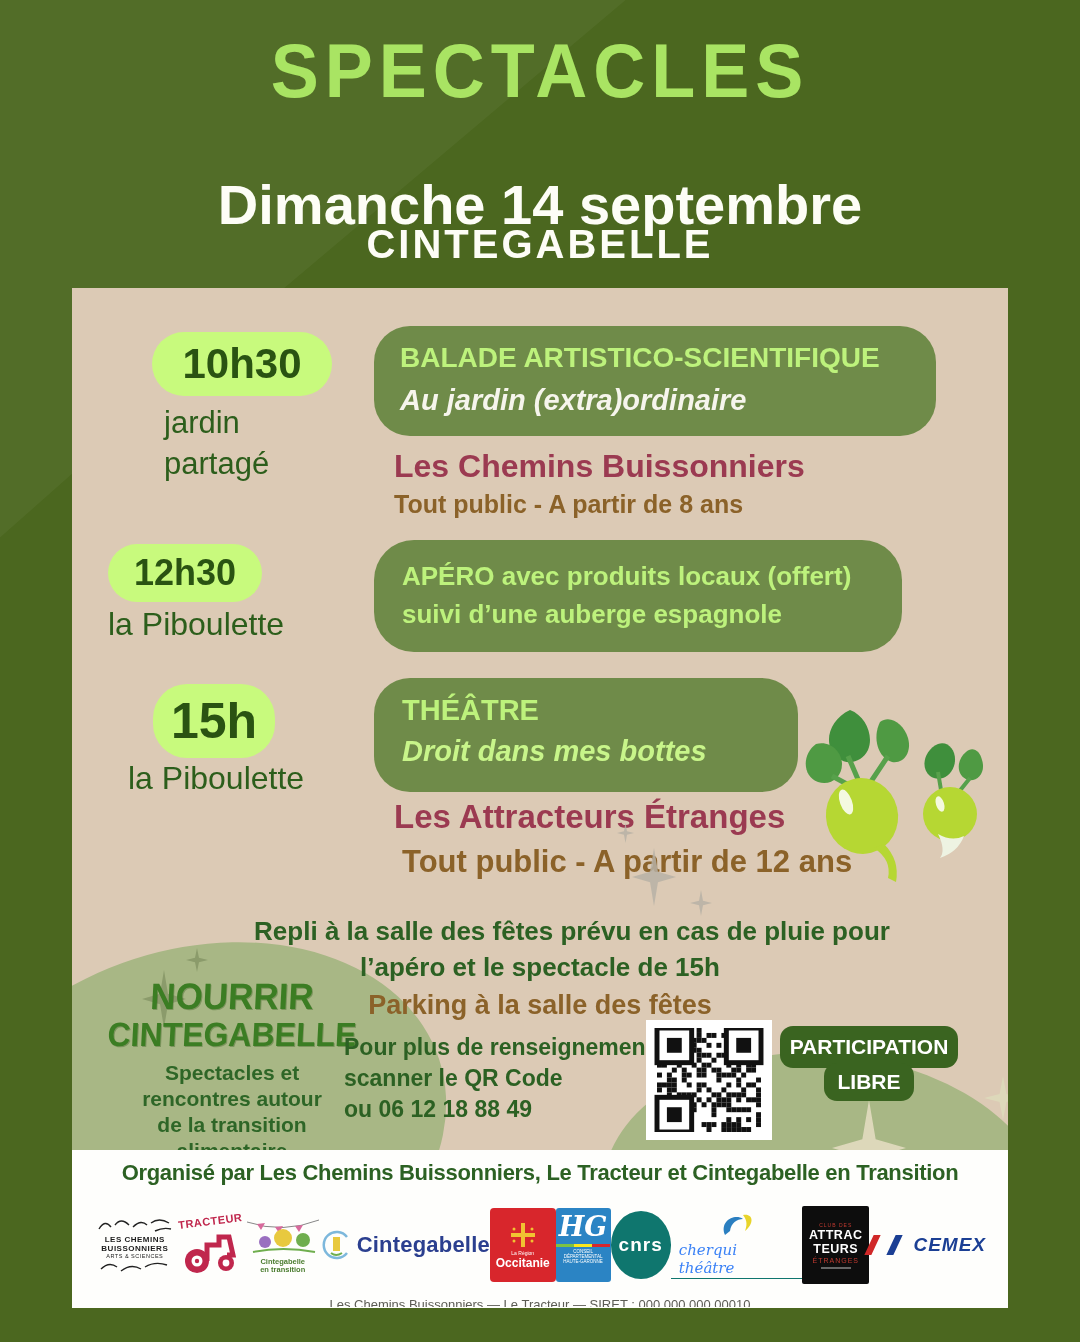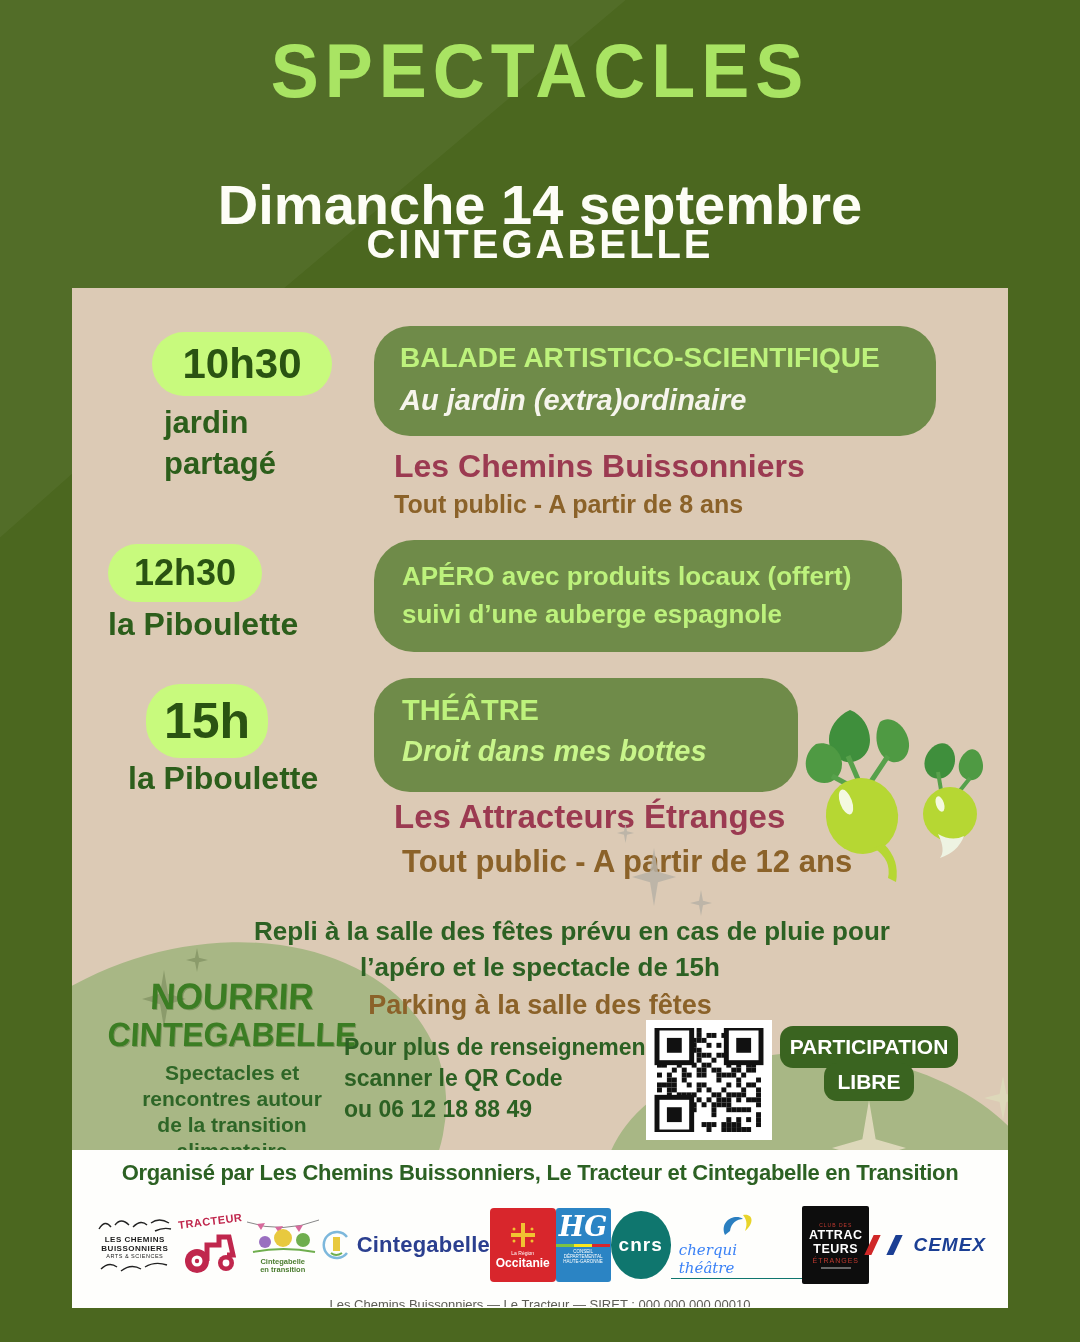--- a/index.html
+++ b/index.html
@@ -18,21 +18,21 @@
   .date{top:138px;font-size:56px;font-weight:800;color:#fdfdf6;margin-top:34px;}
   .city{top:222px;font-size:40px;font-weight:800;letter-spacing:3px;color:#fdfdf6;}
   .corner-shape{left:0;top:0;width:680px;height:640px;background:rgba(255,255,255,0.045);
     clip-path:polygon(0 0,92% 0,34% 52%,0 84%);}
 
   
   .panel{left:72px;top:288px;width:936px;height:862px;background:#dccab5;overflow:hidden;}
 
   .pill{background:#c8fa7d;color:#2a5312;font-weight:800;border-radius:34px;
         display:flex;align-items:center;justify-content:center;}
-  .place{color:#2c5e1b;font-weight:700;}
+  .place{color:#2c5e1b;font-weight:400;}
   .card{background:#6f8b49;border-radius:36px;box-sizing:border-box;}
   .card-title{color:#bdf27c;font-weight:800;}
   .card-sub{font-style:italic;font-weight:800;}
   .company{color:#9b3a51;font-weight:800;}
   .audience{color:#8b6229;font-weight:800;}
 
   .notice-green{color:#2c6123;font-weight:800;}
   .notice-brown{color:#8b6229;font-weight:800;}
 
   .blob{background:#a8b785;border-radius:50%;}
@@ -118,21 +118,21 @@
     <div class="abs company" style="left:322px;top:160px;font-size:32px;">Les Chemins Buissonniers</div>
     <div class="abs audience" style="left:322px;top:202px;font-size:25px;">Tout public - A partir de 8 ans</div>
 
     <div class="abs pill" style="left:36px;top:256px;width:154px;height:58px;font-size:36px;">12h30</div>
     <div class="abs place" style="left:36px;top:318px;font-size:32px;">la Piboulette</div>
     <div class="abs card" style="left:302px;top:252px;width:528px;height:112px;padding:17px 28px;border-radius:40px;">
       <div class="card-title" style="font-size:26px;line-height:38px;">APÉRO avec produits locaux (offert)</div>
       <div class="card-title" style="font-size:26px;line-height:38px;">suivi d’une auberge espagnole</div>
     </div>
 
-    <div class="abs pill" style="left:74px;top:396px;width:122px;height:74px;font-size:50px;">15h</div>
+    <div class="abs pill" style="left:81px;top:396px;width:122px;height:74px;font-size:50px;">15h</div>
     <div class="abs place" style="left:56px;top:472px;font-size:32px;">la Piboulette</div>
     <div class="abs card" style="left:302px;top:390px;width:424px;height:114px;padding:16px 28px;">
       <div class="card-title" style="font-size:29px;">THÉÂTRE</div>
       <div class="card-sub" style="font-size:29px;color:#c8f58a;margin-top:8px;">Droit dans mes bottes</div>
     </div>
     <div class="abs company" style="left:322px;top:510px;font-size:33px;">Les Attracteurs Étranges</div>
     <div class="abs audience" style="left:330px;top:556px;font-size:31px;">Tout public - A partir de 12 ans</div>
 
     <svg class="abs" style="left:716px;top:404px;" width="212" height="212" viewBox="0 0 212 212">
       <g>

